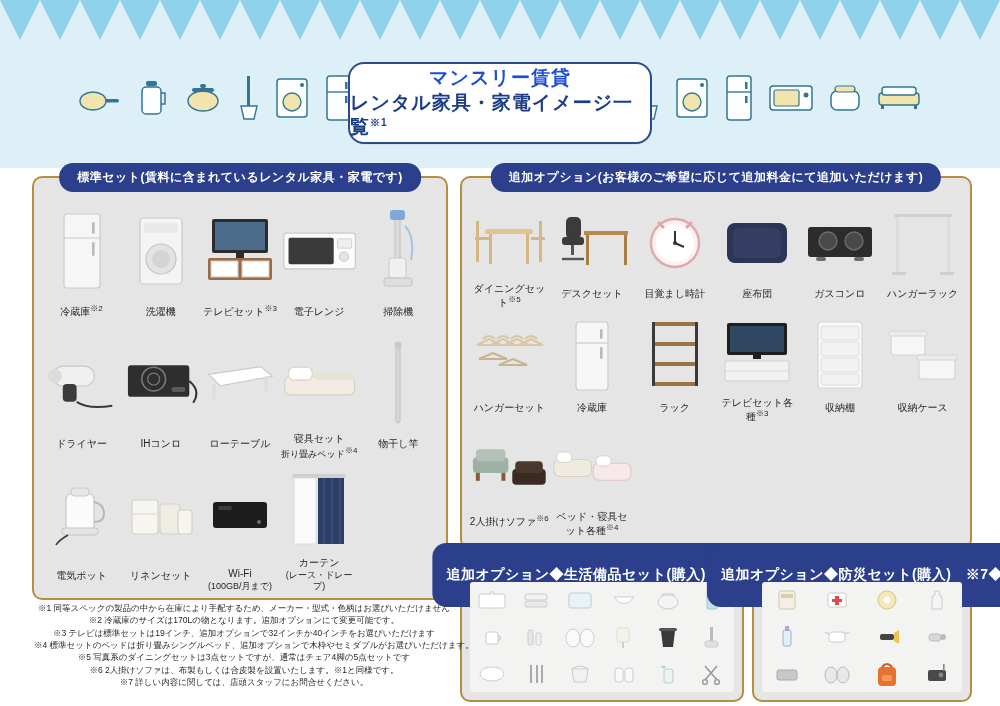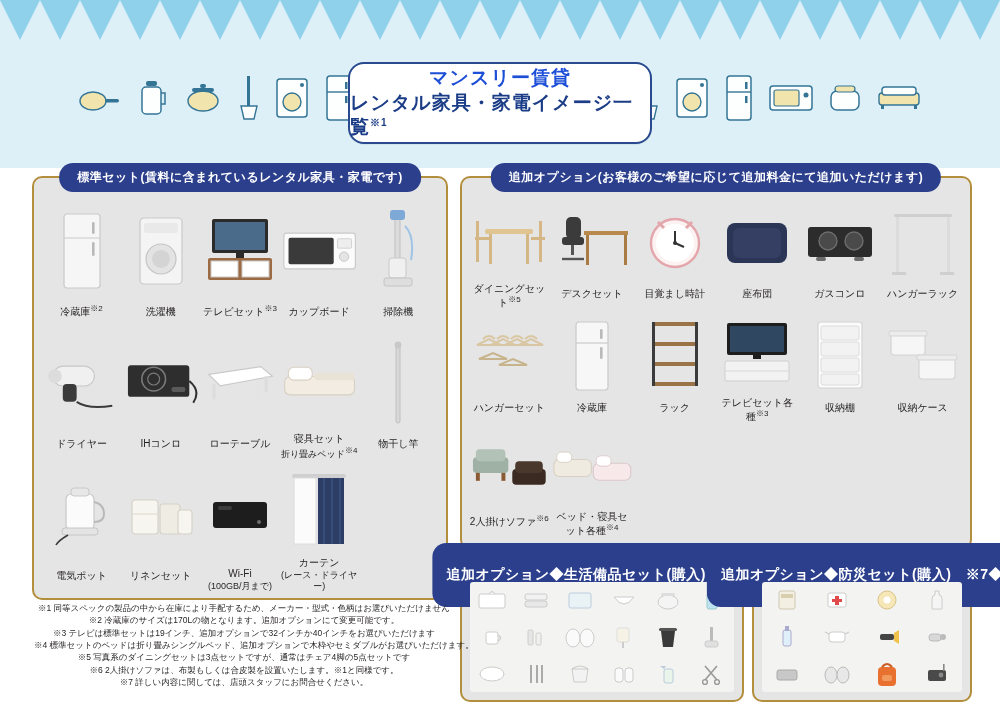--- a/index.html
+++ b/index.html
@@ -347,21 +347,21 @@
 
       <div class="item">
         <div class="thumb">
           <svg width="82" height="54" viewBox="0 0 82 54">
               <rect x="3" y="8" width="76" height="38" rx="3" fill="#fbfbfb" stroke="#c9c9c9" stroke-width="1.2"></rect>
               <rect x="8" y="13" width="48" height="28" rx="2" fill="#3a3a3a"></rect>
               <rect x="60" y="14" width="15" height="10" rx="1" fill="#eeeeee" stroke="#d0d0d0" stroke-width="1"></rect>
               <circle cx="67" cy="33" r="5" fill="#e4e4e4" stroke="#c6c6c6" stroke-width="1"></circle>
             </svg>
         </div>
-        <div class="caption"><span>カップボード</span><sup></sup></div>
+        <div class="caption"><span>電子レンジ</span><sup></sup></div>
       </div>
 
       <div class="item">
         <div class="thumb">
           <svg width="40" height="86" viewBox="0 0 40 86">
               <rect x="17" y="6" width="5" height="46" rx="2.5" fill="#dcdcdc" stroke="#c0c0c0" stroke-width="1"></rect>
               <rect x="12" y="2" width="15" height="10" rx="3" fill="#7ea9d6"></rect>
               <rect x="11" y="50" width="17" height="20" rx="3" fill="#f0f0f0" stroke="#c9c9c9" stroke-width="1"></rect>
               <rect x="6" y="70" width="28" height="8" rx="2" fill="#dedede" stroke="#c4c4c4" stroke-width="1"></rect>
               <path d="M27 18 q10 10 6 34" fill="none" stroke="#9fc4e6" stroke-width="2"></path>
@@ -467,21 +467,21 @@
 
       <div class="item">
         <div class="thumb">
           <svg width="66" height="80" viewBox="0 0 66 80">
               <rect x="6" y="4" width="54" height="4" rx="2" fill="#cfcfcf"></rect>
               <rect x="8" y="8" width="22" height="66" fill="#fbfbfb" stroke="#dcdcdc" stroke-width="1"></rect>
               <rect x="32" y="8" width="26" height="66" fill="#2c3e66"></rect>
               <path d="M38 8 v66 M46 8 v66 M54 8 v66" stroke="#3d517e" stroke-width="1.6"></path>
             </svg>
         </div>
-        <div class="caption"><span>カーテン</span><span class="sub">(レース・ドライヤー)</span></div>
+        <div class="caption"><span>カーテン</span><span class="sub">(レース・ドレープ)</span></div>
       </div>
 
     </div>
   </div>
 
   <div class="panel" id="panel-options">
     <div class="panel-title">追加オプション(お客様のご希望に応じて追加料金にて追加いただけます)</div>
     <div class="grid" id="grid-options">
 
       <div class="item">

